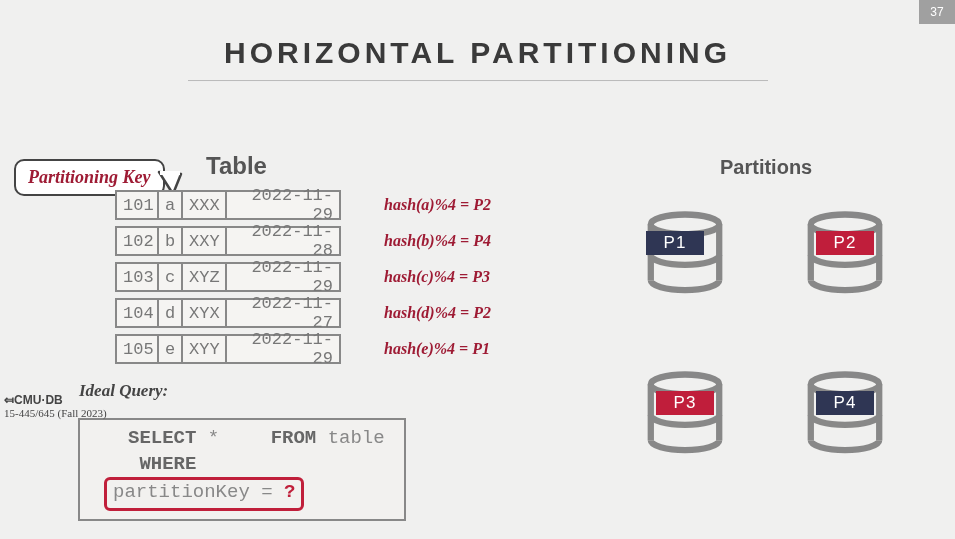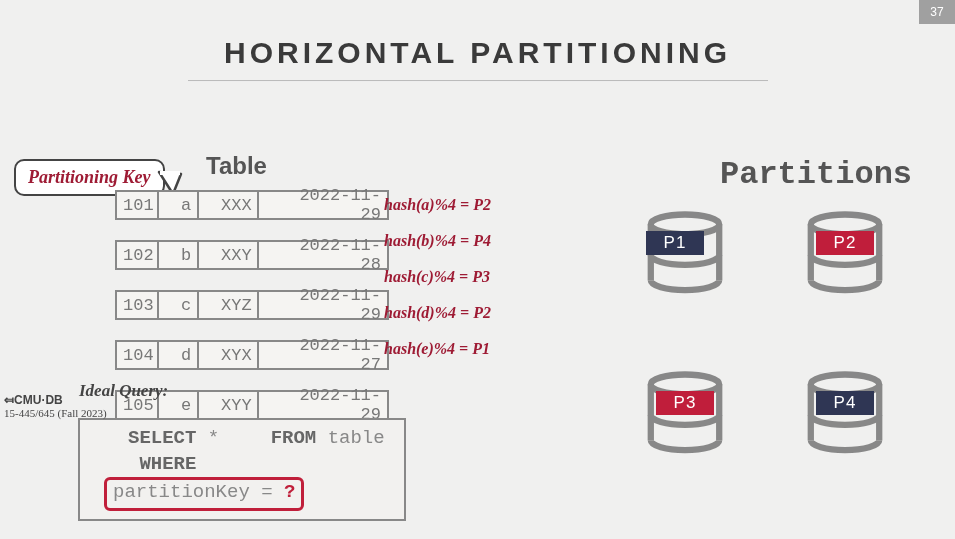--- a/index.html
+++ b/index.html
@@ -9,36 +9,36 @@
   .title { position: absolute; top: 36px; left: 0; width: 100%; text-align: center; font-family: Arial, Helvetica, sans-serif; font-weight: 800; letter-spacing: 4px; font-size: 30px; color: #3a3a3a; }
   .title-underline { position: absolute; top: 80px; left: 50%; transform: translateX(-50%); width: 580px; border-top: 1px solid #bbb; border-bottom: 1px solid #eee; height: 2px; }
 
   .keybubble { position: absolute; top: 138px; left: 14px; border: 2.5px solid #444; border-radius: 10px; background: #fff; padding: 6px 12px; font-style: italic; font-family: Georgia, serif; font-weight: bold; color: #9e1b34; font-size: 18px; margin-top: 21px; }
   .keybubble-tail { position: absolute; top: 172px; left: 155px; width: 0; height: 0; }
   .keybubble-tail svg { position: absolute; top: -2px; left: 0; }
 
   .table-label { position: absolute; top: 152px; left: 206px; font-family: Arial, Helvetica, sans-serif; font-weight: 800; font-size: 24px; color: #555; }
 
   .data-table { position: absolute; top: 190px; left: 115px; }
-  .row { display: flex; gap: 16px; margin-bottom: 20px; border: 2.5px solid #888; background: #f5f4f2; height: 30px; align-items: stretch; }
+  .row { display: flex; gap: 0; margin-bottom: 6px; border: 2.5px solid #888; background: #f5f4f2; height: 30px; align-items: stretch; }
   .cell { border-right: 2px solid #888; padding: 3px 6px; font-family: 'Courier New', monospace; font-size: 17px; color: #777; display: flex; align-items: center; }
   .cell:last-child { border-right: none; }
   .c1 { width: 42px; }
   .c2 { width: 24px; }
   .c3 { width: 44px; }
   .c4 { width: 112px; text-align: right; }
   .hash { position: absolute; font-style: italic; font-weight: bold; font-family: Georgia, serif; color: #9e1b34; font-size: 16px; }
 
   .ideal-label { position: absolute; top: 381px; left: 79px; font-style: italic; font-weight: bold; font-family: Georgia, serif; color: #444; font-size: 17px; }
   .querybox { position: absolute; top: 418px; left: 78px; width: 328px; border: 2.5px solid #888; background: #f2f1ef; padding: 6px 8px 8px; font-family: 'Courier New', monospace; font-size: 19px; color: #888; line-height: 1.35; }
   .kw { font-weight: bold; color: #666; margin-left: 40px; }
   .highlight-box { display: inline-block; border: 3px solid #c01f3a; border-radius: 6px; padding: 0 6px 2px; margin-left: 16px; }
   .qmark { color: #c01f3a; font-weight: bold; }
 
-  .partitions-label { position: absolute; top: 156px; left: 720px; font-family: Liberation Mono, monospace; font-weight: 800; font-size: 32px; color: #555; }
+  .partitions-label { position: absolute; top: 156px; left: 720px; font-family: Liberation Sans, sans-serif; font-weight: 800; font-size: 20px; color: #555; }
 
   .db { position: absolute; width: 90px; height: 90px; }
   .db svg { width: 90px; height: 90px; }
   .plabel { position: absolute; width: 58px; height: 24px; color: #fff; font-family: Arial, Helvetica, sans-serif; font-size: 17px; font-weight: 500; display: flex; align-items: center; justify-content: center; letter-spacing: 1px; }
   .plabel.navy { background: #2f3654; }
   .plabel.red  { background: #c01e3b; }
 
   .footer-logo { position: absolute; bottom: 14px; left: 4px; font-family: Arial, sans-serif; font-size: 12px; font-weight: 800; letter-spacing: 0px; color: #444; }
   .footer-text { position: absolute; bottom: 2px; left: 4px; font-family: Georgia, serif; font-size: 11px; color: #444; }
 </style>

